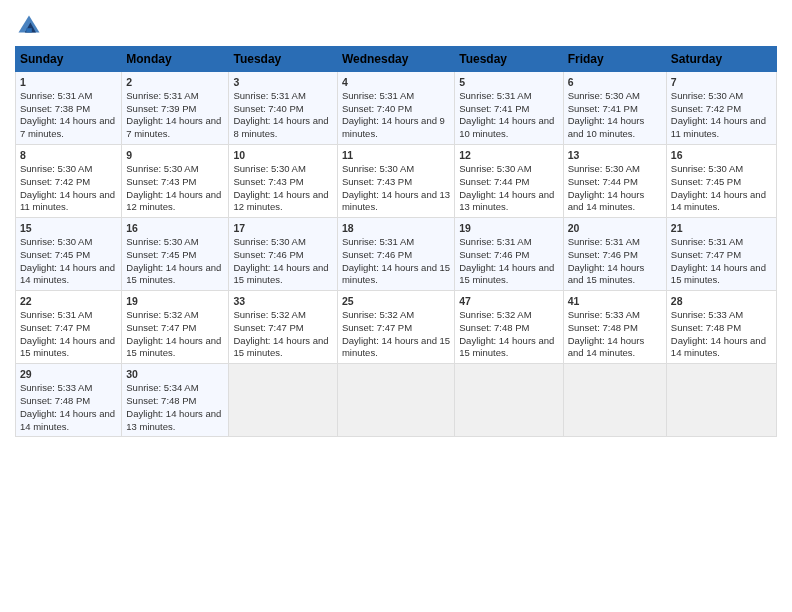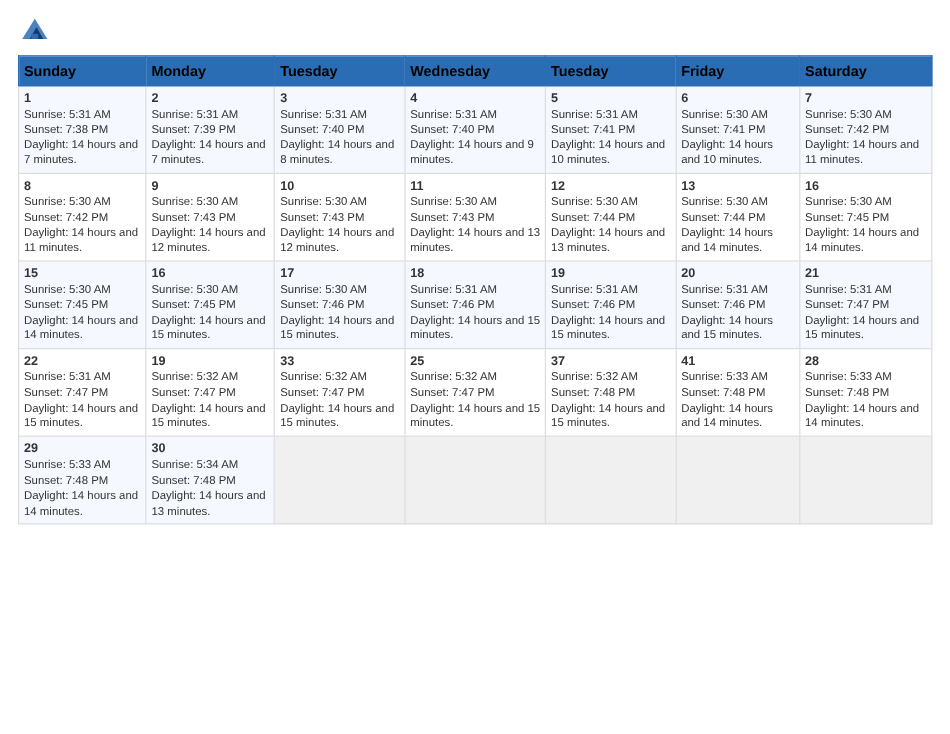--- a/index.html
+++ b/index.html
@@ -149,21 +149,21 @@
           <td><span class="day-num">18</span><br>Sunrise: 5:31 AM<br>Sunset: 7:46 PM<br>Daylight: 14 hours and 15 minutes.</td>
           <td><span class="day-num">19</span><br>Sunrise: 5:31 AM<br>Sunset: 7:46 PM<br>Daylight: 14 hours and 15 minutes.</td>
           <td><span class="day-num">20</span><br>Sunrise: 5:31 AM<br>Sunset: 7:46 PM<br>Daylight: 14 hours and 15 minutes.</td>
           <td><span class="day-num">21</span><br>Sunrise: 5:31 AM<br>Sunset: 7:47 PM<br>Daylight: 14 hours and 15 minutes.</td>
         </tr>
         <tr>
           <td><span class="day-num">22</span><br>Sunrise: 5:31 AM<br>Sunset: 7:47 PM<br>Daylight: 14 hours and 15 minutes.</td>
           <td><span class="day-num">19</span><br>Sunrise: 5:32 AM<br>Sunset: 7:47 PM<br>Daylight: 14 hours and 15 minutes.</td>
           <td><span class="day-num">33</span><br>Sunrise: 5:32 AM<br>Sunset: 7:47 PM<br>Daylight: 14 hours and 15 minutes.</td>
           <td><span class="day-num">25</span><br>Sunrise: 5:32 AM<br>Sunset: 7:47 PM<br>Daylight: 14 hours and 15 minutes.</td>
-          <td><span class="day-num">37</span><br>Sunrise: 5:32 AM<br>Sunset: 7:48 PM<br>Daylight: 14 hours and 15 minutes.</td>
+          <td><span class="day-num">47</span><br>Sunrise: 5:32 AM<br>Sunset: 7:48 PM<br>Daylight: 14 hours and 15 minutes.</td>
           <td><span class="day-num">41</span><br>Sunrise: 5:33 AM<br>Sunset: 7:48 PM<br>Daylight: 14 hours and 14 minutes.</td>
           <td><span class="day-num">28</span><br>Sunrise: 5:33 AM<br>Sunset: 7:48 PM<br>Daylight: 14 hours and 14 minutes.</td>
         </tr>
         <tr>
           <td><span class="day-num">29</span><br>Sunrise: 5:33 AM<br>Sunset: 7:48 PM<br>Daylight: 14 hours and 14 minutes.</td>
           <td><span class="day-num">30</span><br>Sunrise: 5:34 AM<br>Sunset: 7:48 PM<br>Daylight: 14 hours and 13 minutes.</td>
           <td class="empty-cell"></td>
           <td class="empty-cell"></td>
           <td class="empty-cell"></td>
           <td class="empty-cell"></td>

